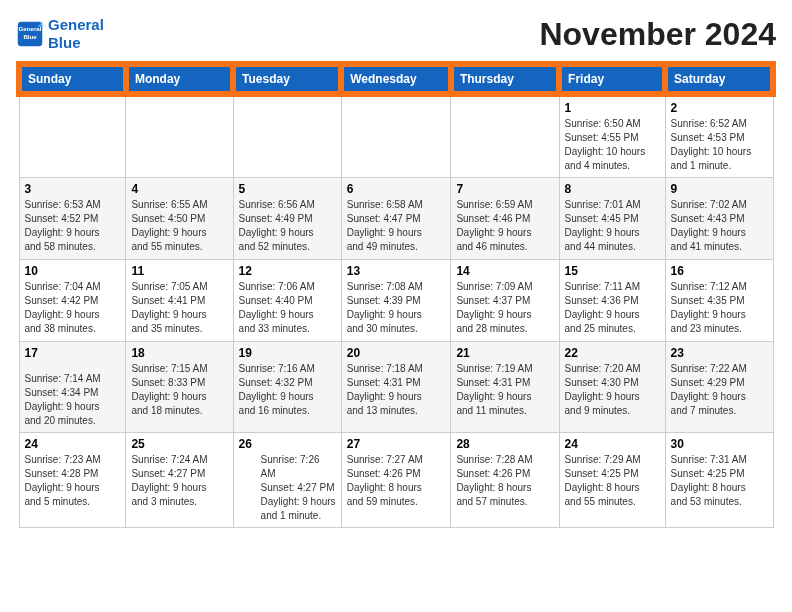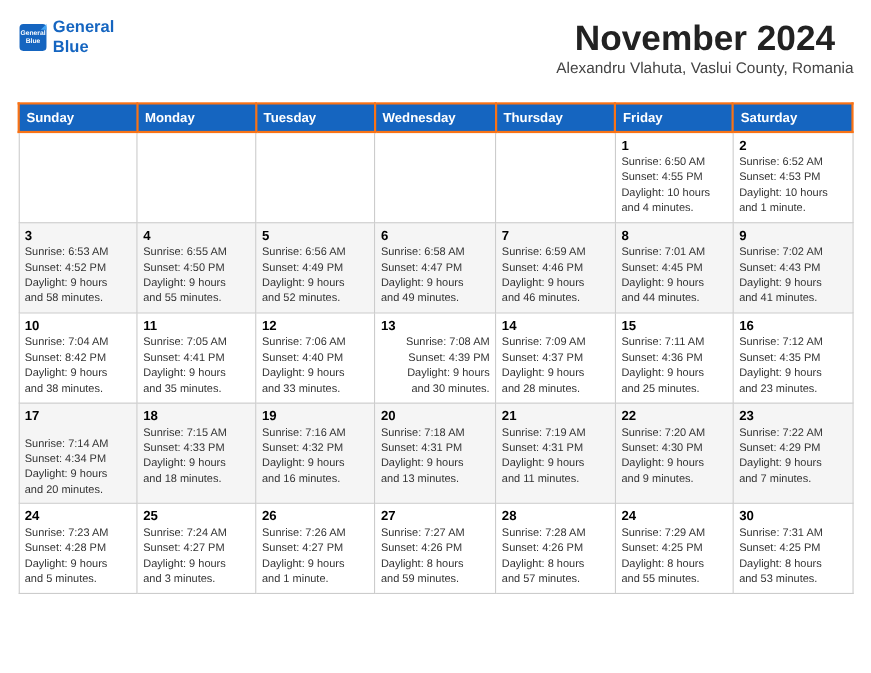--- a/index.html
+++ b/index.html
@@ -7,21 +7,21 @@
       font-family: Arial, sans-serif;
       background: #fff;
       width: 792px;
       min-height: 612px;
       padding: 16px;
     }
     .header {
       display: flex;
       align-items: flex-start;
       justify-content: space-between;
-      margin-bottom: 24px;
+      margin-bottom: 8px;
     }
     .logo {
       display: flex;
       align-items: center;
       gap: 4px;
     }
     .logo-text {
       font-size: 15px;
       font-weight: bold;
       color: #333;
@@ -51,21 +51,21 @@
       border-collapse: collapse;
       font-size: 10.5px;
     }
     thead tr th {
       background: #1565c0;
       color: #fff;
       text-align: left;
       padding: 5px 6px;
       font-size: 12px;
       font-weight: bold;
-      border: 2px solid #f97316;
+      border: 6px solid #f97316;
     }
     tbody tr td {
       border: 1px solid #ccc;
       vertical-align: top;
       padding: 4px 5px;
       height: 82px;
       background: #fff;
       width: 113px;
     }
     tbody tr:nth-child(even) td {
@@ -97,21 +97,20 @@
       <text x="16" y="22" text-anchor="middle" fill="white" font-size="7" font-weight="bold" font-family="Arial">Blue</text>
       <polygon points="24,8 30,8 30,2" fill="#42a5f5"></polygon>
     </svg>
     <div>
       <div class="logo-text"><span>General</span></div>
       <div class="logo-text" style="color:#1565c0"><span>Blue</span></div>
     </div>
   </div>
   <div class="title-block">
     <div class="month-title">November 2024</div>
-    <div class="subtitle">Alexandru Vlahuta, Vaslui County, Romania</div>
   </div>
 </div>
 
 <table>
   <thead>
     <tr>
     <th>Sunday</th>
         <th>Monday</th>
         <th>Tuesday</th>
         <th>Wednesday</th>
@@ -190,41 +189,41 @@
           <div class="day-detail" style="white-space: pre-line;">Sunrise: 7:02 AM
 Sunset: 4:43 PM
 Daylight: 9 hours
 and 41 minutes.</div>
         </td>
       </tr>
       <tr>
         <td>
           <span class="day-num">10</span>
           <div class="day-detail" style="white-space: pre-line;">Sunrise: 7:04 AM
-Sunset: 8:42 PM
+Sunset: 4:42 PM
 Daylight: 9 hours
 and 38 minutes.</div>
         </td>
         <td>
           <span class="day-num">11</span>
           <div class="day-detail" style="white-space: pre-line;">Sunrise: 7:05 AM
 Sunset: 4:41 PM
 Daylight: 9 hours
 and 35 minutes.</div>
         </td>
         <td>
           <span class="day-num">12</span>
           <div class="day-detail" style="white-space: pre-line;">Sunrise: 7:06 AM
 Sunset: 4:40 PM
 Daylight: 9 hours
 and 33 minutes.</div>
         </td>
         <td>
           <span class="day-num">13</span>
-          <div class="day-detail" style="white-space: pre-line; text-align: right;">Sunrise: 7:08 AM
+          <div class="day-detail" style="white-space: pre-line;">Sunrise: 7:08 AM
 Sunset: 4:39 PM
 Daylight: 9 hours
 and 30 minutes.</div>
         </td>
         <td>
           <span class="day-num">14</span>
           <div class="day-detail" style="white-space: pre-line;">Sunrise: 7:09 AM
 Sunset: 4:37 PM
 Daylight: 9 hours
 and 28 minutes.</div>
@@ -248,21 +247,21 @@
         <td>
           <span class="day-num">17</span>
           <div class="day-detail" style="white-space: pre-line; margin-top: 12px;">Sunrise: 7:14 AM
 Sunset: 4:34 PM
 Daylight: 9 hours
 and 20 minutes.</div>
         </td>
         <td>
           <span class="day-num">18</span>
           <div class="day-detail" style="white-space: pre-line;">Sunrise: 7:15 AM
-Sunset: 4:33 PM
+Sunset: 8:33 PM
 Daylight: 9 hours
 and 18 minutes.</div>
         </td>
         <td>
           <span class="day-num">19</span>
           <div class="day-detail" style="white-space: pre-line;">Sunrise: 7:16 AM
 Sunset: 4:32 PM
 Daylight: 9 hours
 and 16 minutes.</div>
         </td>
@@ -305,21 +304,21 @@
         </td>
         <td>
           <span class="day-num">25</span>
           <div class="day-detail" style="white-space: pre-line;">Sunrise: 7:24 AM
 Sunset: 4:27 PM
 Daylight: 9 hours
 and 3 minutes.</div>
         </td>
         <td>
           <span class="day-num">26</span>
-          <div class="day-detail" style="white-space: pre-line;">Sunrise: 7:26 AM
+          <div class="day-detail" style="white-space: pre-line; margin-left: 22px;">Sunrise: 7:26 AM
 Sunset: 4:27 PM
 Daylight: 9 hours
 and 1 minute.</div>
         </td>
         <td>
           <span class="day-num">27</span>
           <div class="day-detail" style="white-space: pre-line;">Sunrise: 7:27 AM
 Sunset: 4:26 PM
 Daylight: 8 hours
 and 59 minutes.</div>

